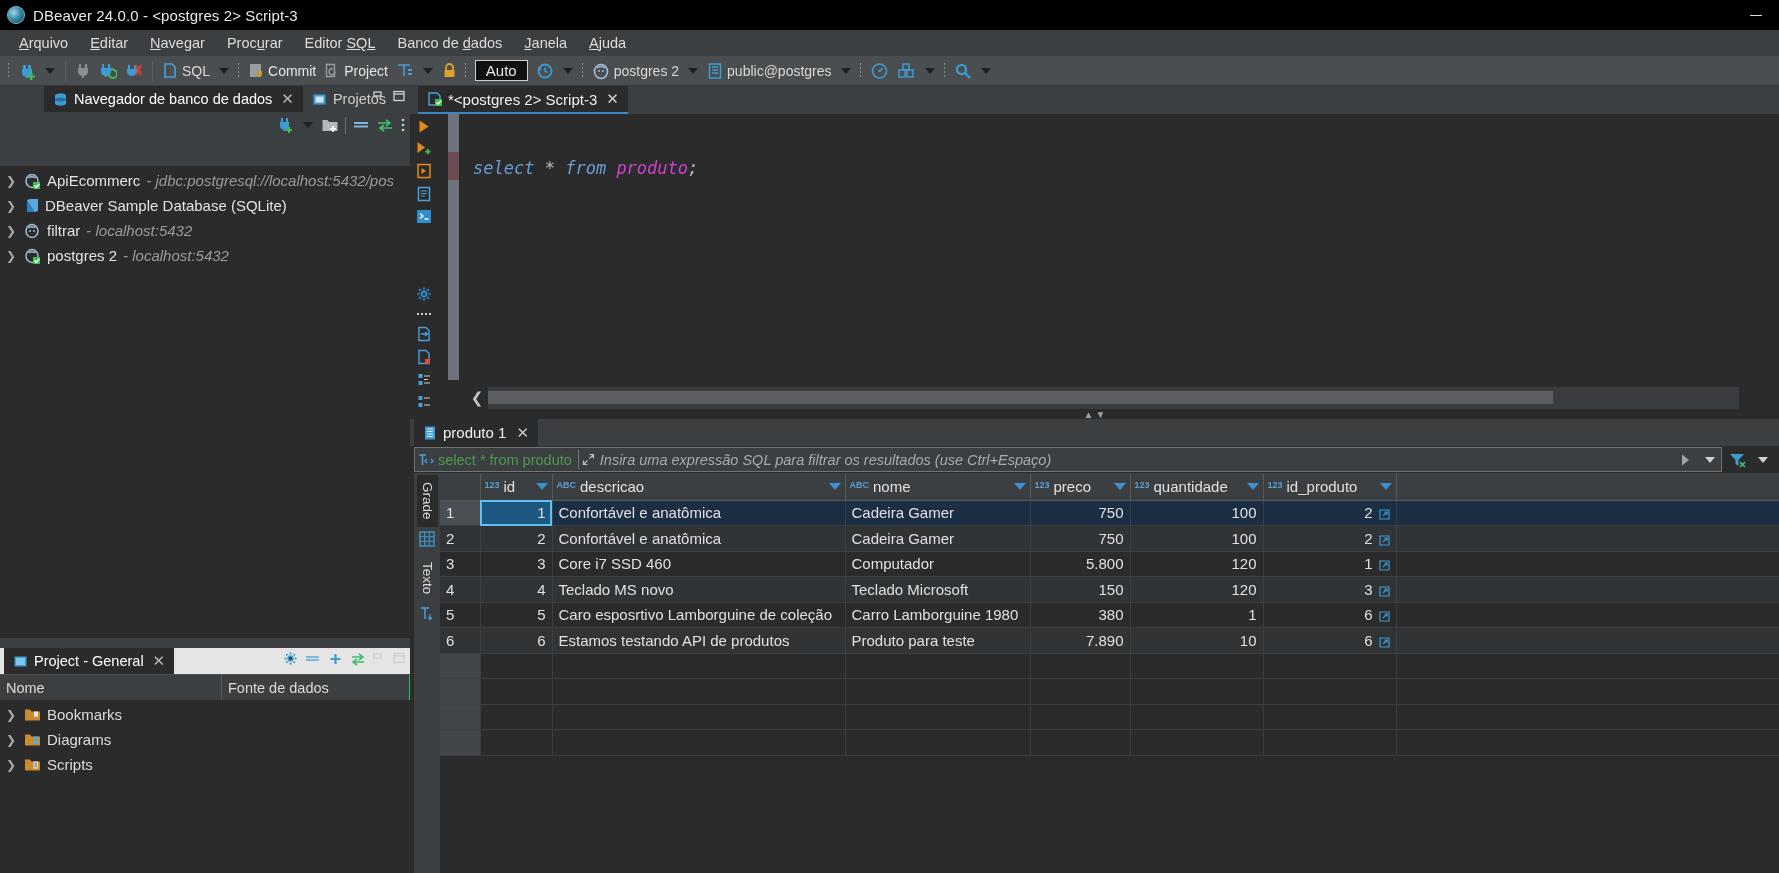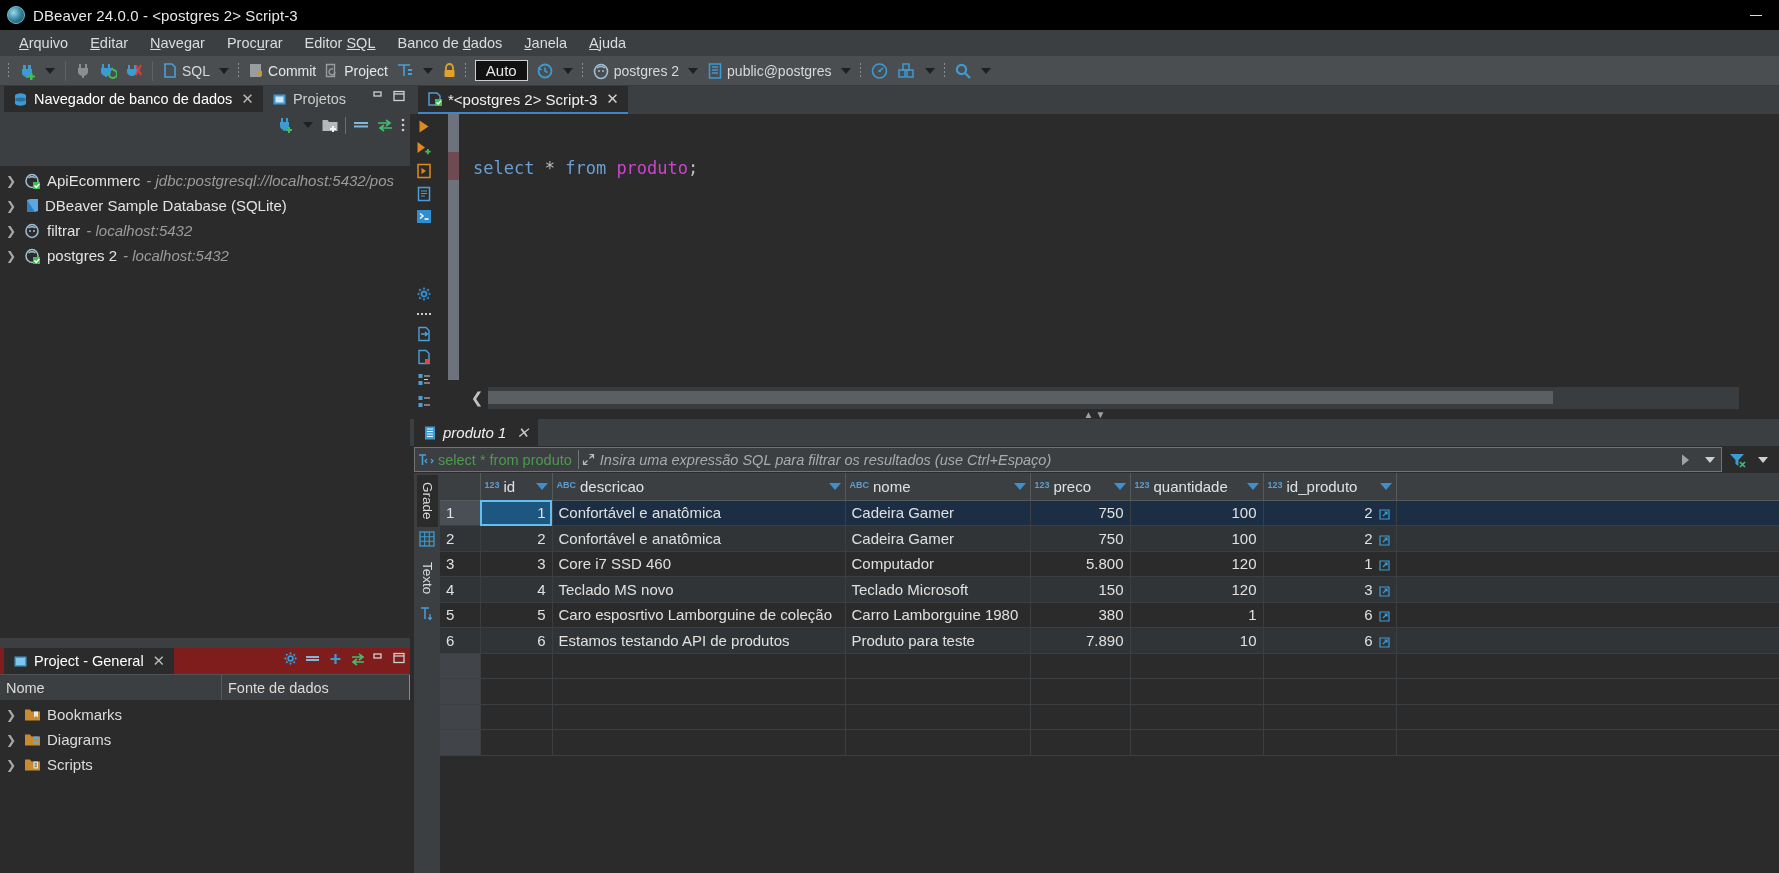--- a/index.html
+++ b/index.html
@@ -57,21 +57,21 @@
     border-right: 5px solid transparent; border-top: 6px solid #1f1f1f; margin: 0 5px; flex: none; }
   #auto-box { border: 1px solid #cfcfcf; background: #111; color: #e6e6e6;
     padding: 1px 10px; font-size: 15px; margin: 0 4px; flex: none; }
 
   svg { display: block; }
 
   
   #workspace { position: absolute; left: 0; top: 86px; right: 0; bottom: 0; background: #2b2b2b; }
 
   
-  #left-col { position: absolute; left: 0; top: 0; width: 410px; bottom: 0; background: #3c3f41; }
+  #left-col { position: absolute; left: 0; top: 0; width: 410px; bottom: 0; background: #3c3f41; padding-left: 40px; }
 
   .tabstrip { height: 26px; background: #3c3f41; display: flex; align-items: flex-end; position: relative; }
   .vtab { display: flex; align-items: center; gap: 6px; height: 26px; padding: 0 9px;
     font-size: 14.5px; color: #cdcdcd; }
   .vtab.active { background: #2b2b2b; color: #fff; }
   .vtab .x { color: #b9b9b9; font-size: 15px; margin-left: 3px; }
   .panel-btns { position: absolute; right: 4px; top: 4px; display: flex; gap: 7px; align-items: center; }
 
   #navigator-tabs { padding-left: 4px; }
   #nav-toolbar { height: 26px; background: #3c3f41; display: flex; align-items: center;
@@ -85,21 +85,21 @@
   .tree { padding-top: 2px; }
   .tree-row { height: 25px; display: flex; align-items: center; font-size: 15px;
     color: #dcdcdc; padding-left: 4px; gap: 6px; }
   .arrow { width: 14px; text-align: center; color: #a8a8a8; font-size: 12px; flex: none; }
   .tree-label { color: #e3e3e3; }
   .tree-sub { color: #9b9b9b; font-style: italic; }
   #nav-body { position: absolute; left: 0; right: 0; top: 80px; bottom: 235px; background: #2b2b2b; }
 
   
   #project-panel { position: absolute; left: 0; right: 0; bottom: 0; height: 225px; background: #3c3f41; }
-  #project-tabs { height: 26px; background: #7f1d1d; display: flex; align-items: flex-end;
+  #project-tabs { height: 26px; background: #e5e5e5; display: flex; align-items: flex-end;
     position: relative; padding-left: 4px; }
   #project-header { height: 26px; display: flex; background: #3c3f41; border-top: 1px solid #4e5254;
     font-size: 14.5px; color: #dcdcdc; align-items: center; }
   .proj-col { padding-left: 6px; height: 100%; display: flex; align-items: center; }
   #proj-col-nome { width: 222px; border-right: 1px solid #55595b; }
   #proj-col-src { flex: 1; border-right: 1px solid #22c55e; }
   #project-tree { background: #2b2b2b; position: absolute; left: 0; right: 0;
     top: 52px; bottom: 0; padding-top: 2px; }
   .proj-row { height: 25px; display: flex; align-items: center; font-size: 15px;
     color: #dcdcdc; padding-left: 4px; gap: 6px; }
@@ -115,21 +115,21 @@
 
   #editor-area { position: absolute; left: 0; right: 0; top: 28px; height: 295px; background: #2b2b2b; }
   #editor-gutter { position: absolute; left: 0; top: 0; bottom: 0; width: 28px;
     background: #2b2b2b; display: flex; flex-direction: column; align-items: center;
     gap: 7px; padding-top: 5px; }
   .gutter-icon { width: 17px; height: 17px; display: flex; align-items: center; justify-content: center; }
   #editor-marker-col { position: absolute; left: 38px; top: 0; width: 11px; bottom: 0; }
   .marker { position: absolute; left: 0; width: 11px; }
   #editor-code { position: absolute; left: 56px; top: 0; right: 0; bottom: 28px;
     font-family: "DejaVu Sans Mono", monospace; font-size: 17px; padding-top: 42px; }
-  .code-line { height: 24px; line-height: 24px; padding-left: 7px; white-space: pre; }
+  .code-line { height: 24px; line-height: 24px; padding-left: 7px; white-space: pre; font-style: italic; }
   .kw { color: #6a9fd4; }
   .op { color: #bdbdbd; }
   .tbl { color: #cc44cc; }
   .punc { color: #bdbdbd; }
   #editor-hscroll { position: absolute; left: 56px; right: 0; bottom: 0; height: 22px;
     background: #3a3d3f; display: flex; align-items: center; }
   #hscroll-left { width: 22px; height: 22px; background: #2b2b2b; color: #c2c2c2;
     display: flex; align-items: center; justify-content: center; font-size: 15px; }
   #hscroll-track { flex: 1; height: 22px; background: #3a3d3f; position: relative; }
   #hscroll-thumb { position: absolute; left: 0; top: 4px; height: 13px; width: 1065px;
@@ -138,21 +138,21 @@
 
   #splitter { position: absolute; left: 0; right: 0; top: 323px; height: 10px; background: #2b2b2b;
     display: flex; align-items: center; justify-content: center; gap: 2px; }
   .splitter-chev { color: #9aa0a3; font-size: 10px; }
 
   
   #results { position: absolute; left: 0; right: 0; top: 333px; bottom: 0; background: #2b2b2b; }
   #results-tabstrip { height: 27px; background: #3c3f41; display: flex; align-items: flex-end;
     padding-left: 4px; }
   #results-tab { display: flex; align-items: center; gap: 6px; height: 27px; padding: 0 9px;
-    background: #2b2b2b; color: #f0f0f0; font-size: 15px; font-style: italic; }
+    background: #2b2b2b; color: #f0f0f0; font-size: 15px; }
   #results-tab .x { color: #c8c8c8; font-size: 15px; margin-left: 4px; }
 
   #filter-bar { position: absolute; left: 4px; right: 0; top: 27px; height: 27px;
     display: flex; align-items: center; }
   #filter-input { flex: 1; height: 25px; background: #3c3f41; border: 1px solid #6f7476;
     display: flex; align-items: center; gap: 0; padding-left: 3px; overflow: hidden; }
   #filter-query { color: #4e9a4e; font-size: 14.5px; padding: 0 4px; white-space: nowrap; }
   #filter-divider { width: 1px; height: 19px; background: #6f7476; margin: 0 2px; }
   #filter-expand { width: 15px; display: flex; align-items: center; justify-content: center; }
   #filter-placeholder { color: #a8abad; font-size: 14.5px; font-style: italic; white-space: nowrap;

